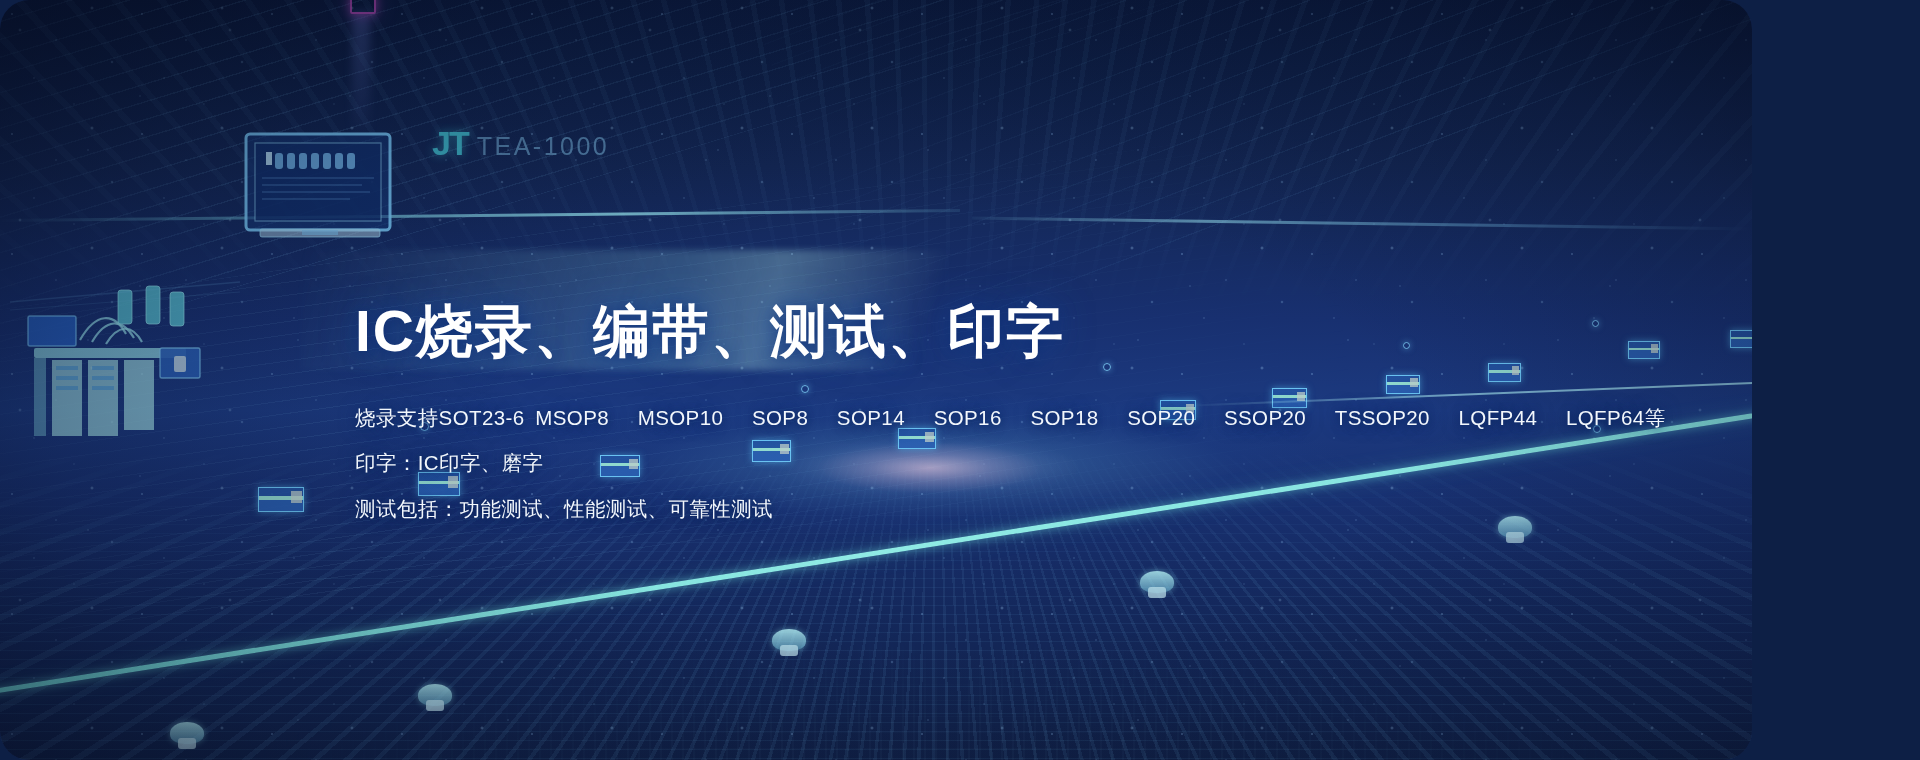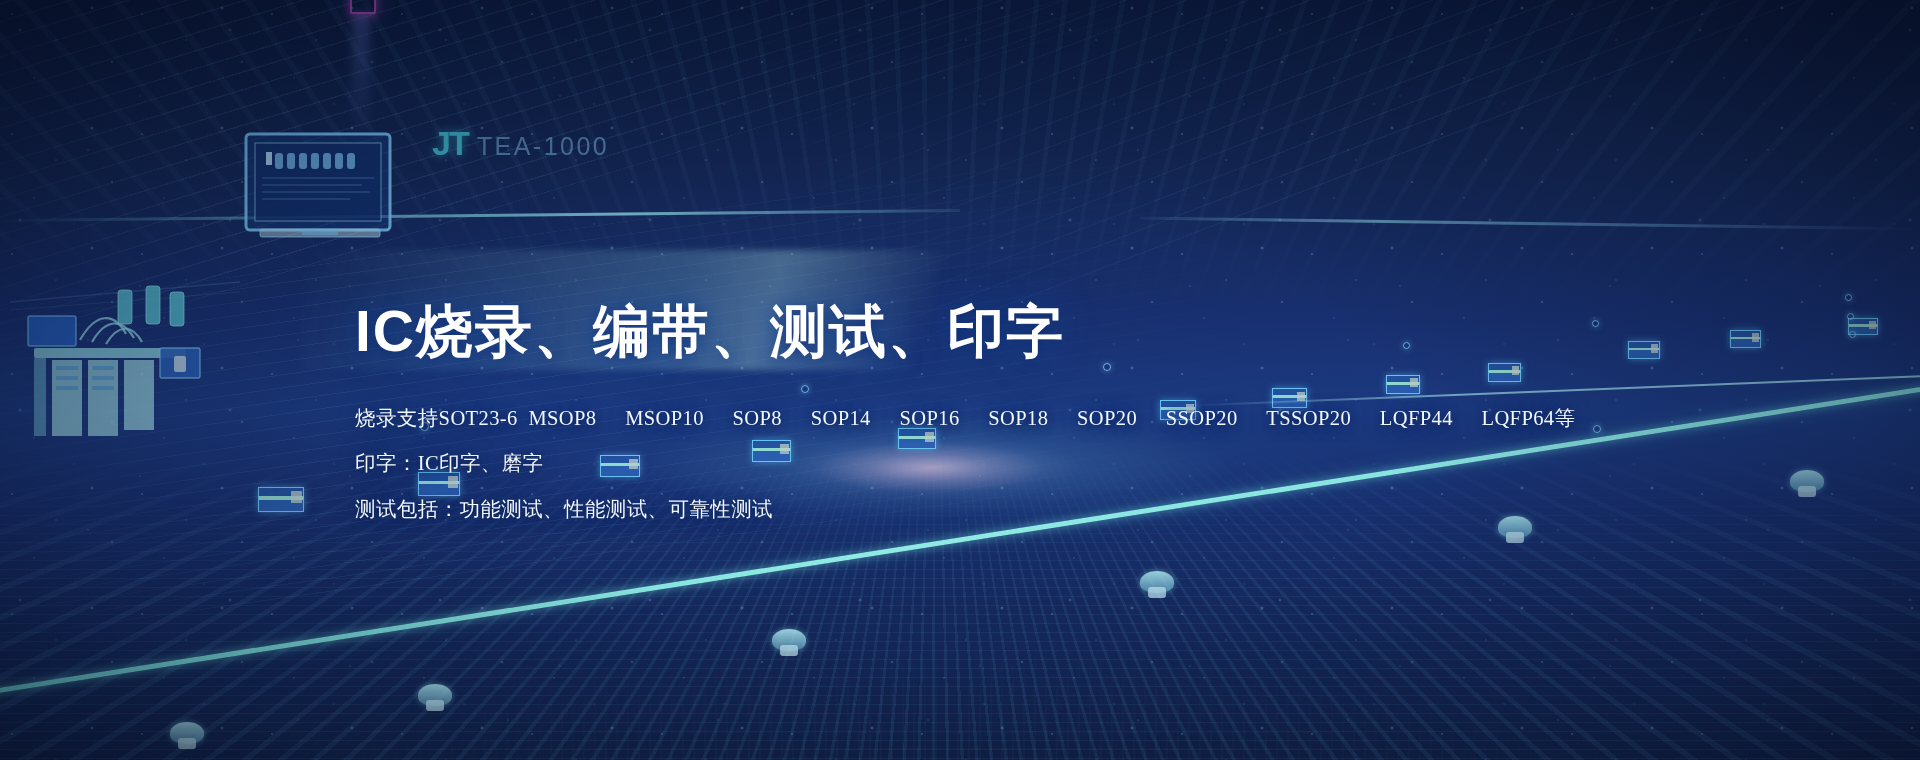--- a/index.html
+++ b/index.html
@@ -6,23 +6,24 @@
   html, body {
     width:1920px; height:760px;
     overflow:hidden;
     background:#0d1f45;
     font-family:"Liberation Sans", sans-serif;
   }
 
   
   #banner {
     position:relative;
-    width:1920px; height:760px;
+    width:1752px; height:760px;
     overflow:hidden;
     background:#13275a;
+    border-radius:29px;
   }
 
   
   .bg-layer { position:absolute; inset:0; pointer-events:none; }
 
   
   #bg-base {
     background:
       linear-gradient(to bottom,
         #0b1a3e 0%,
@@ -312,21 +313,21 @@
   #sublines { margin-top:44px; }
 
   .subline {
     font-size:20.5px;
     color:#f2f7fc;
     line-height:1.0;
     margin-bottom:25px;
     white-space:nowrap;
     letter-spacing:0.4px;
     text-shadow:0 1px 8px rgba(8,30,80,0.9), 0 0 18px rgba(20,60,140,0.5);
-    font-family:Liberation Serif, serif;
+    font-family:Liberation Sans, sans-serif;
   }
   .subline:last-child { margin-bottom:0; }
 
   .pkg-list { display:inline; }
   .pkg { margin-right:18px; }
   .pkg:last-child { margin-right:0; }
 
   
   #headline-glare {
     position:absolute;

